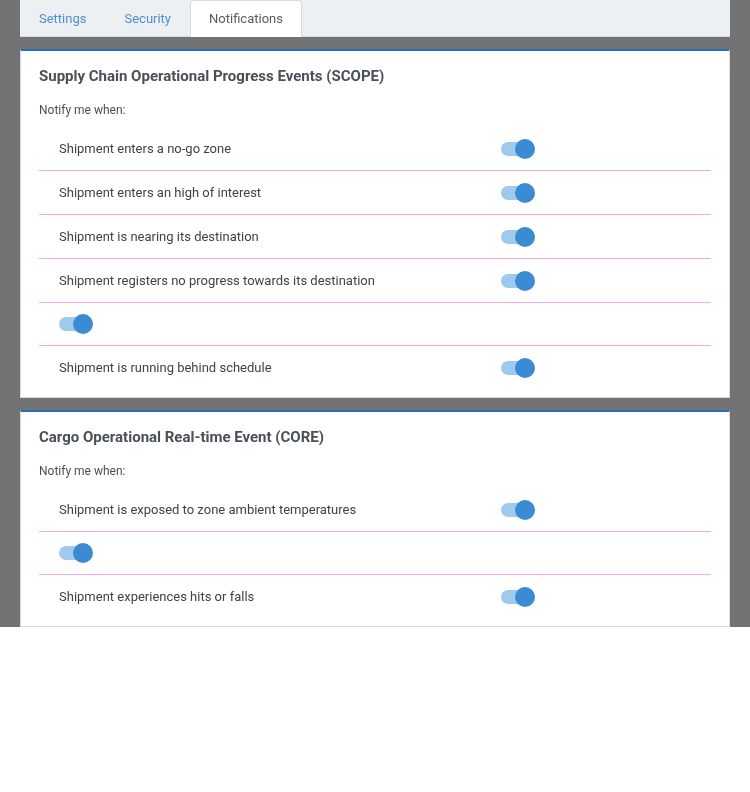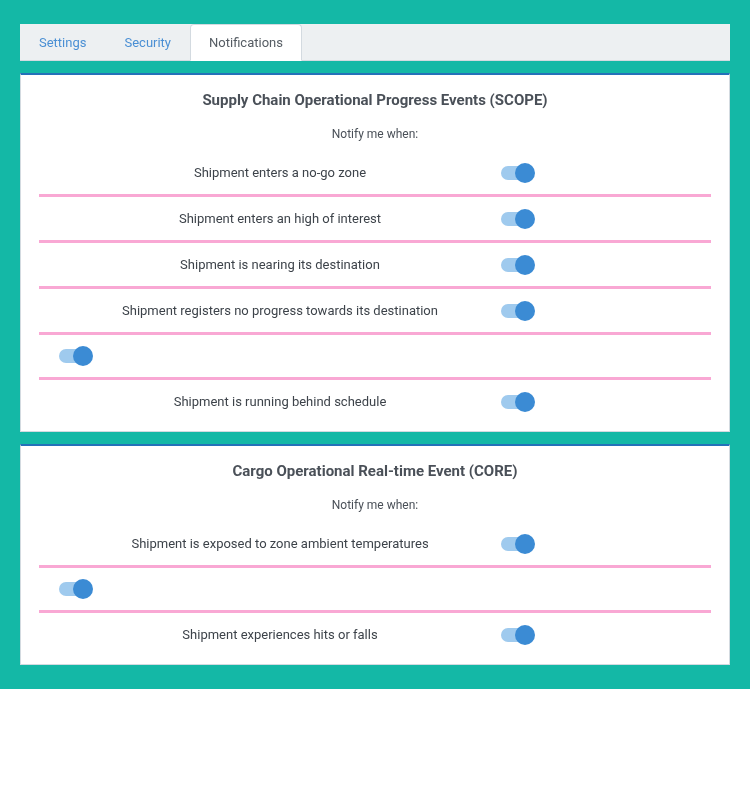--- a/index.html
+++ b/index.html
@@ -4,23 +4,22 @@
   <style>
     * { box-sizing: border-box; margin: 0; padding: 0; }
     body {
       font-family: -apple-system, BlinkMacSystemFont, "Segoe UI", Roboto, "Helvetica Neue", Arial, sans-serif;
       background: #ffffff;
       width: 750px;
       height: 792px;
       overflow: hidden;
     }
     .container {
-      padding: 24px 20px;
-      background: #14b8a6;
-      text-align: center;
+      padding: 0 20px;
+      background: #737373;
     }
     .tabs {
       display: flex;
       background: #edf0f2;
       border-bottom: 1px solid #d3dae0;
     }
     .tab {
       padding: 10px 18px;
       font-size: 13px;
       color: #4a8fd4;
@@ -52,21 +51,21 @@
     .notify-label {
       font-size: 12px;
       color: #4a5058;
       margin-bottom: 10px;
     }
     .row {
       display: flex;
       align-items: center;
       justify-content: space-between;
       padding: 14px 0 14px 20px;
-      border-bottom: 3px solid #f9a8d4;
+      border-bottom: 1px solid #f9a8d4;
     }
     .row:last-child { border-bottom: none; }
     .row-label {
       font-size: 13px;
       color: #3d434a;
       flex: 1;
     }
     .toggle-wrap {
       flex: 0 0 210px;
       display: flex;

